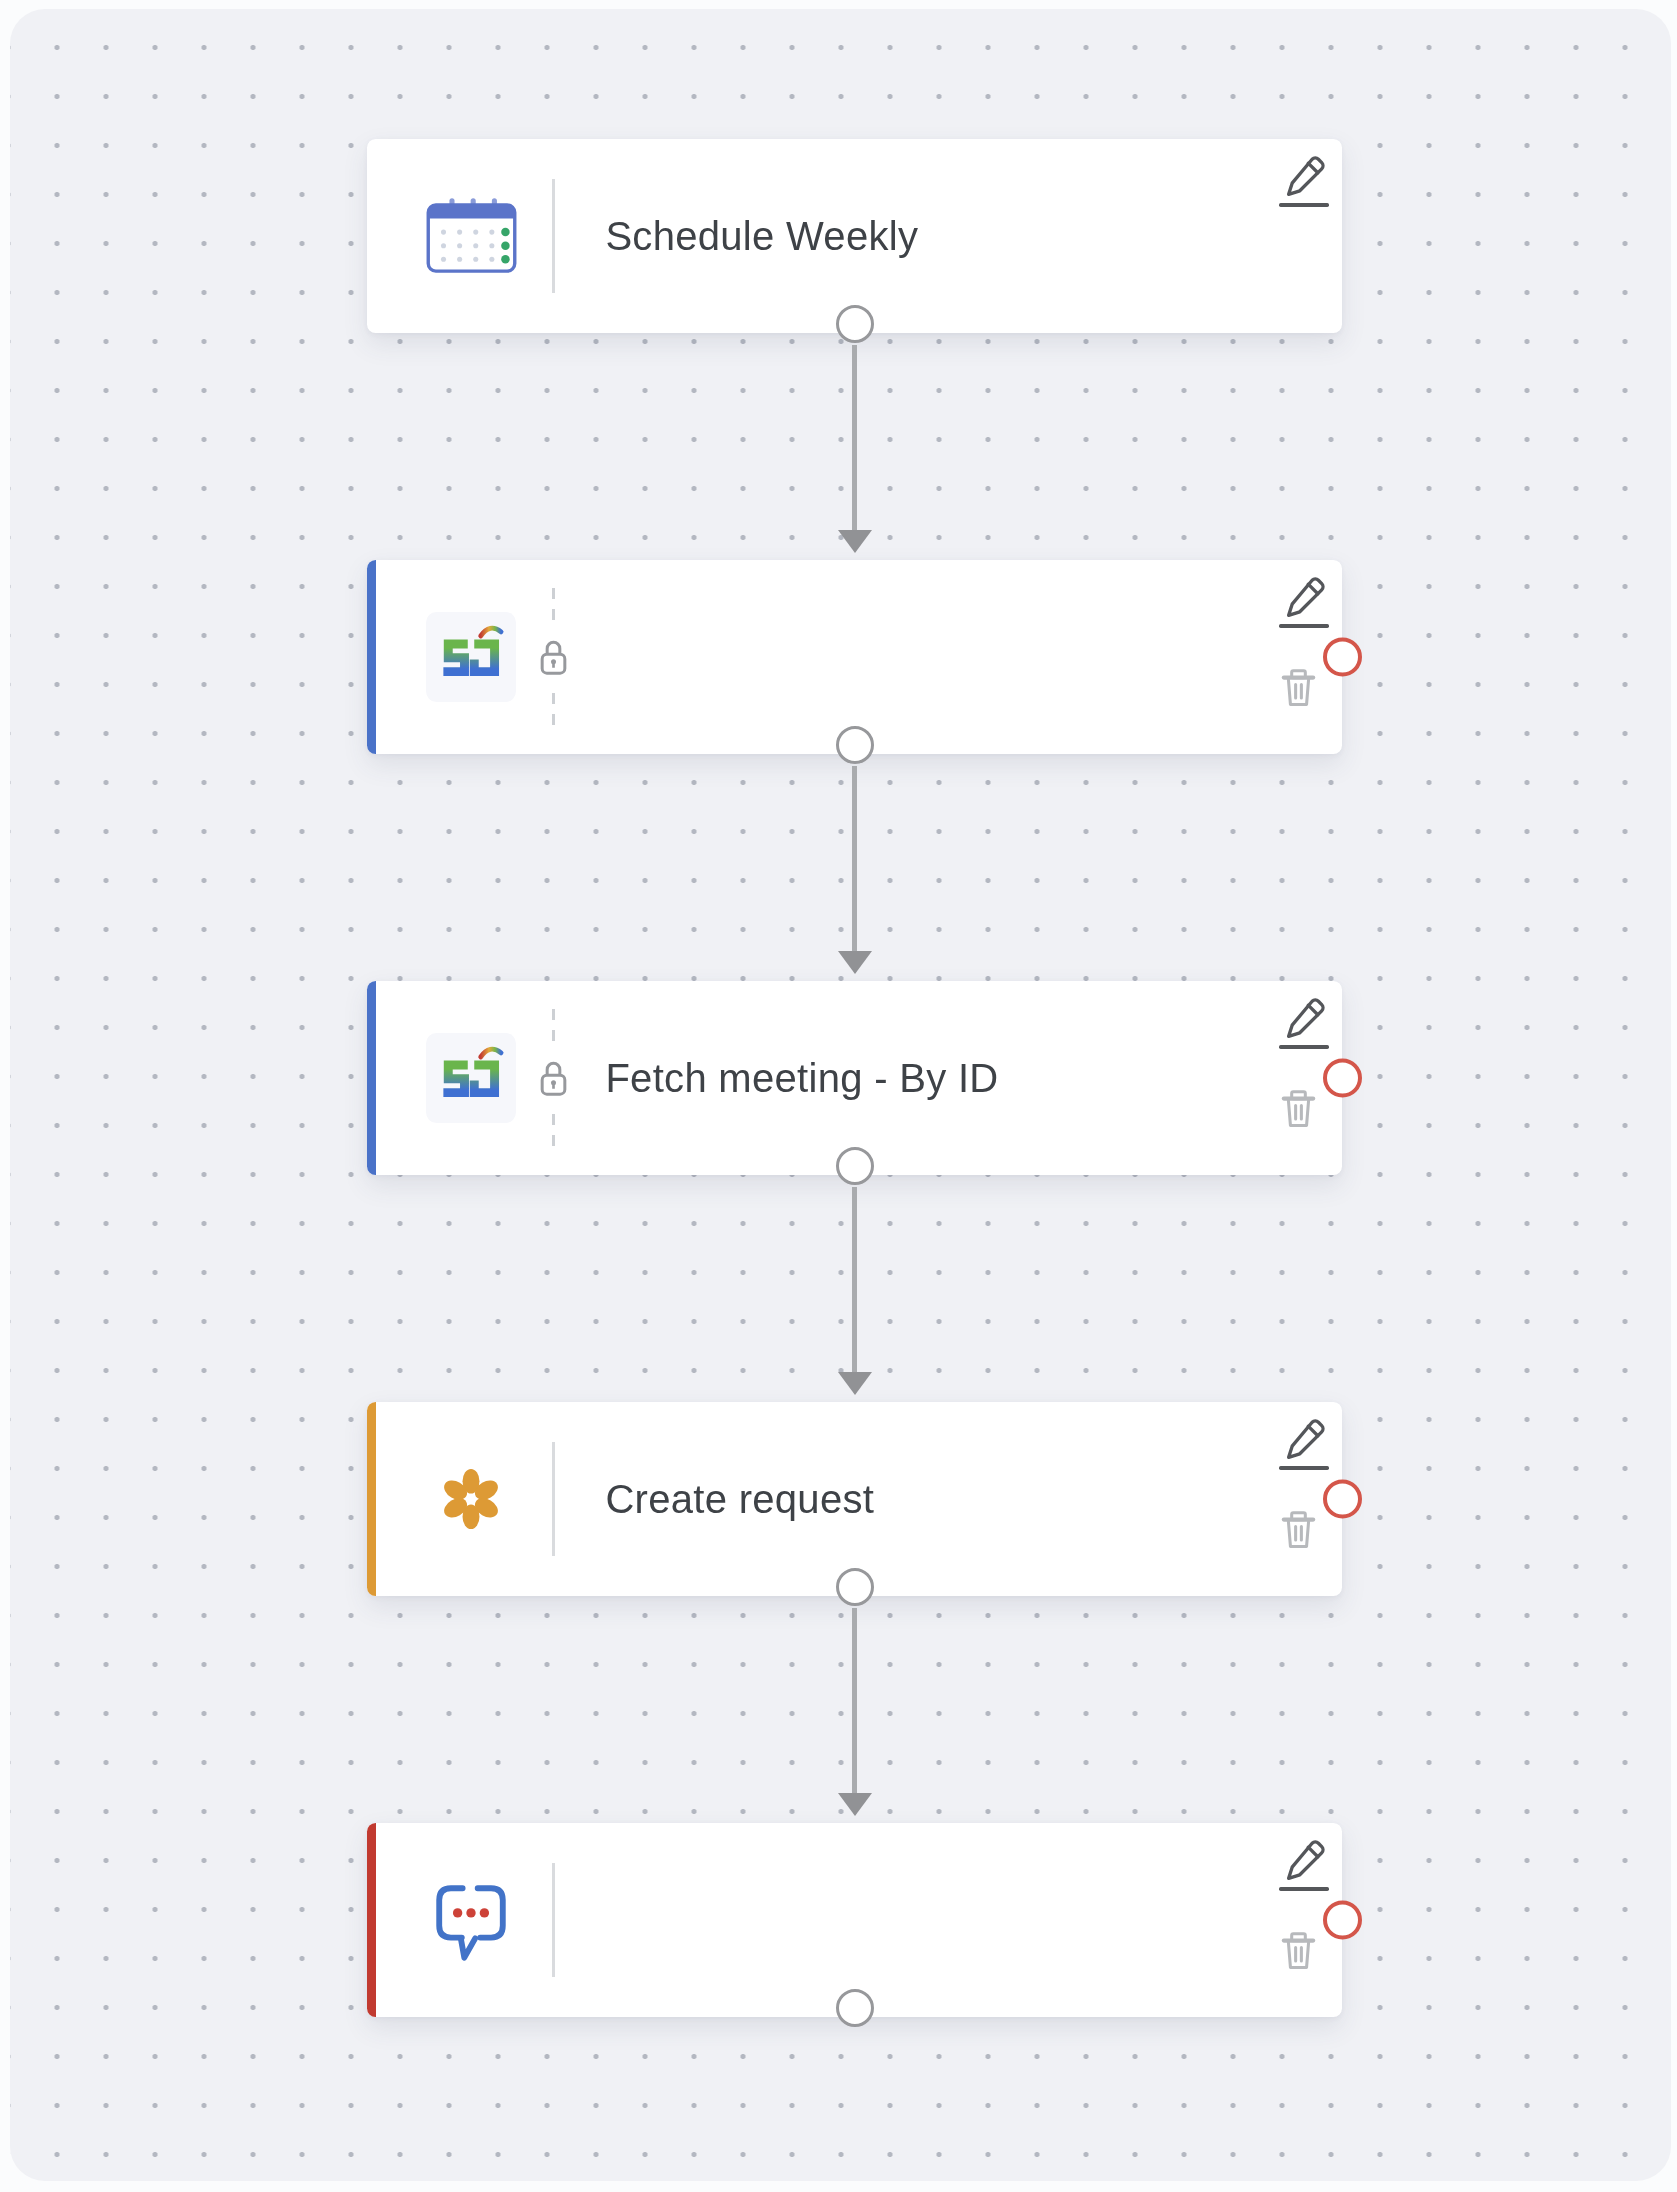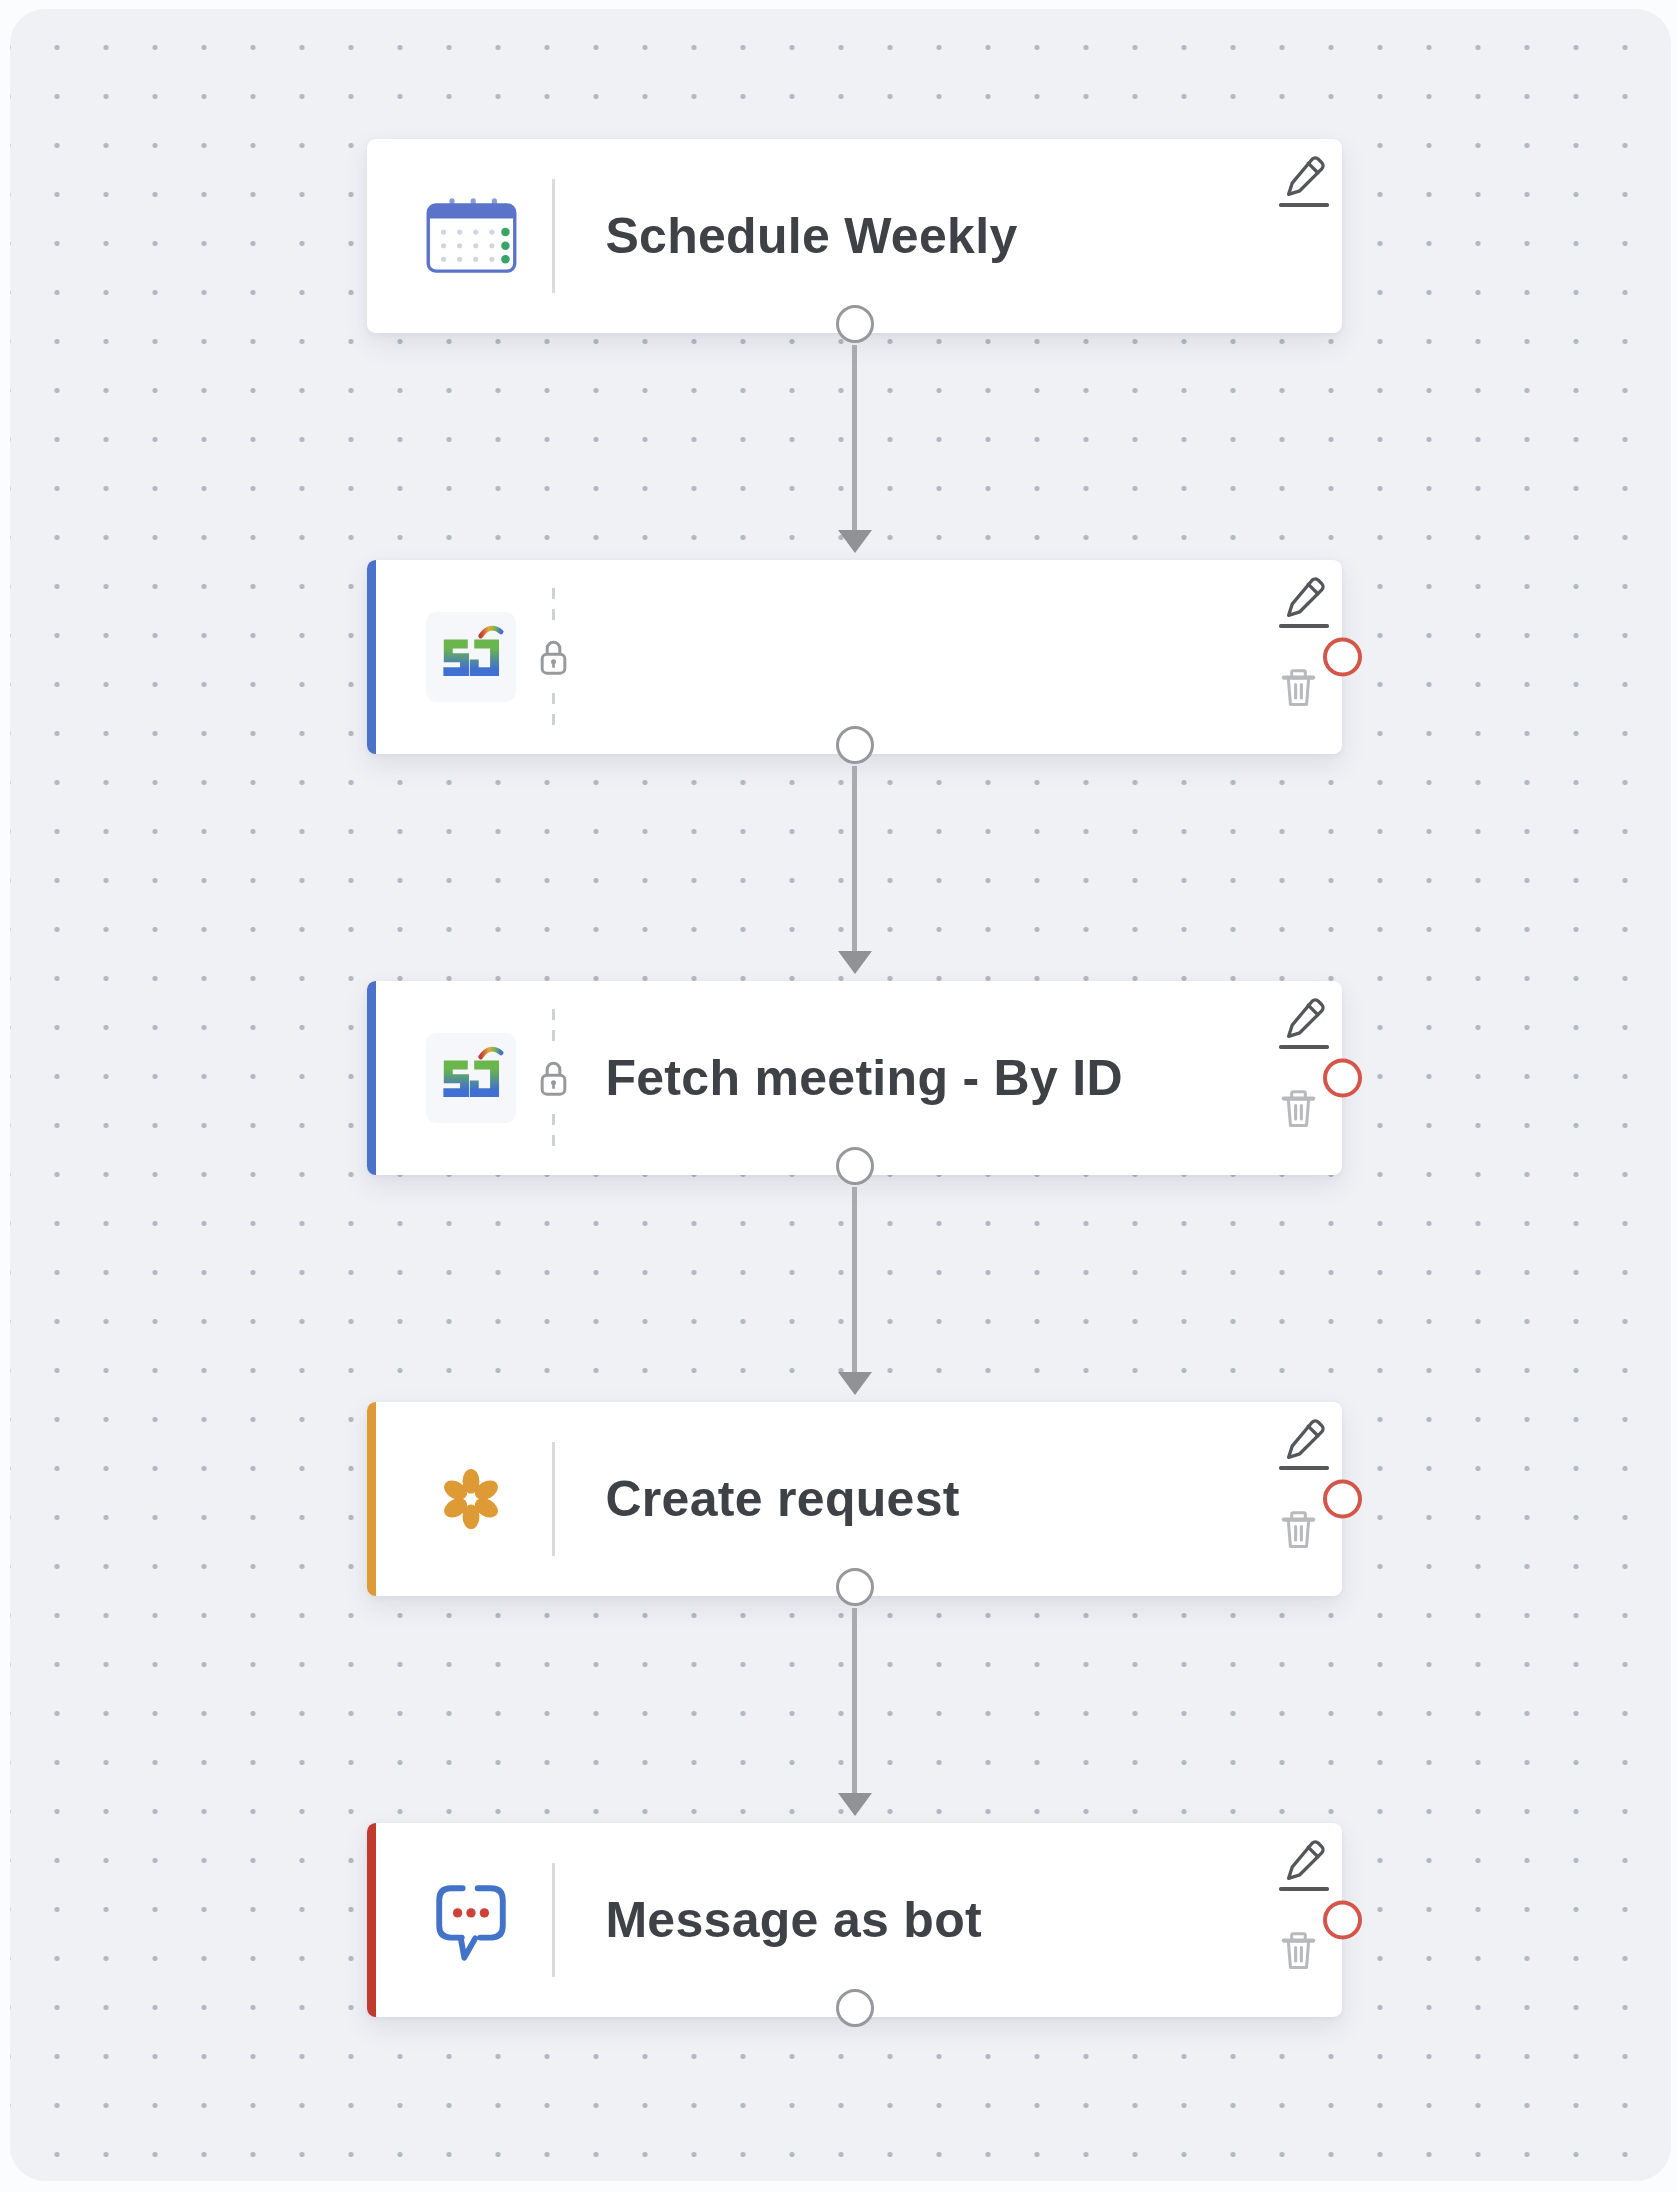--- a/index.html
+++ b/index.html
@@ -51,21 +51,21 @@
   }
   .lock-wrap {
     position:absolute; left:186px; top:50%;
     transform:translate(-50%,-50%);
     background:#fff; padding:11.2px 3.5px;
     z-index:2; display:flex;
   }
   .title {
     position:absolute; left:238px; top:50%;
     transform:translateY(-50%);
-    font-size:50px; font-weight:700; letter-spacing:0.3px;
+    font-size:40px; font-weight:400; letter-spacing:0.3px;
     color:var(--title,#3e4247);
     white-space:nowrap;
   }
   .edit-btn {
     position:absolute; right:13px; top:14px;
     background:none; border:none; cursor:pointer;
     display:flex; flex-direction:column; align-items:center;
   }
   .edit-underline { width:50px; height:4.3px; background:#55575a; border-radius:1.7px; margin-top:3.5px; }
   .trash-btn {
@@ -396,21 +396,20 @@
             <circle cx="39" cy="46.5" r="5.6"></circle>
                 <circle cx="55" cy="46.5" r="5.6"></circle>
                 <circle cx="71" cy="46.5" r="5.6"></circle>
           </g>
         </svg>
       </span>
     </div>
 
     <div class="divider"></div>
 
-    <div class="title">Message as bot</div>
 
     <button class="edit-btn">
       <span>
         <svg width="47" height="47" viewBox="0 0 24 24">
           <g fill="none" stroke="#54565a" stroke-width="1.7" stroke-linecap="round" stroke-linejoin="round">
             <path d="M15.9,3.2 a2.3,2.3 0 0 1 3.2,0 l1.7,1.7 a2.3,2.3 0 0 1 0,3.2 L9.6,19.3 L3.9,21.1 L5.7,15.4 Z"></path>
             <path d="M13.9,5.2 L18.8,10.1"></path>
           </g>
         </svg>
       </span>

